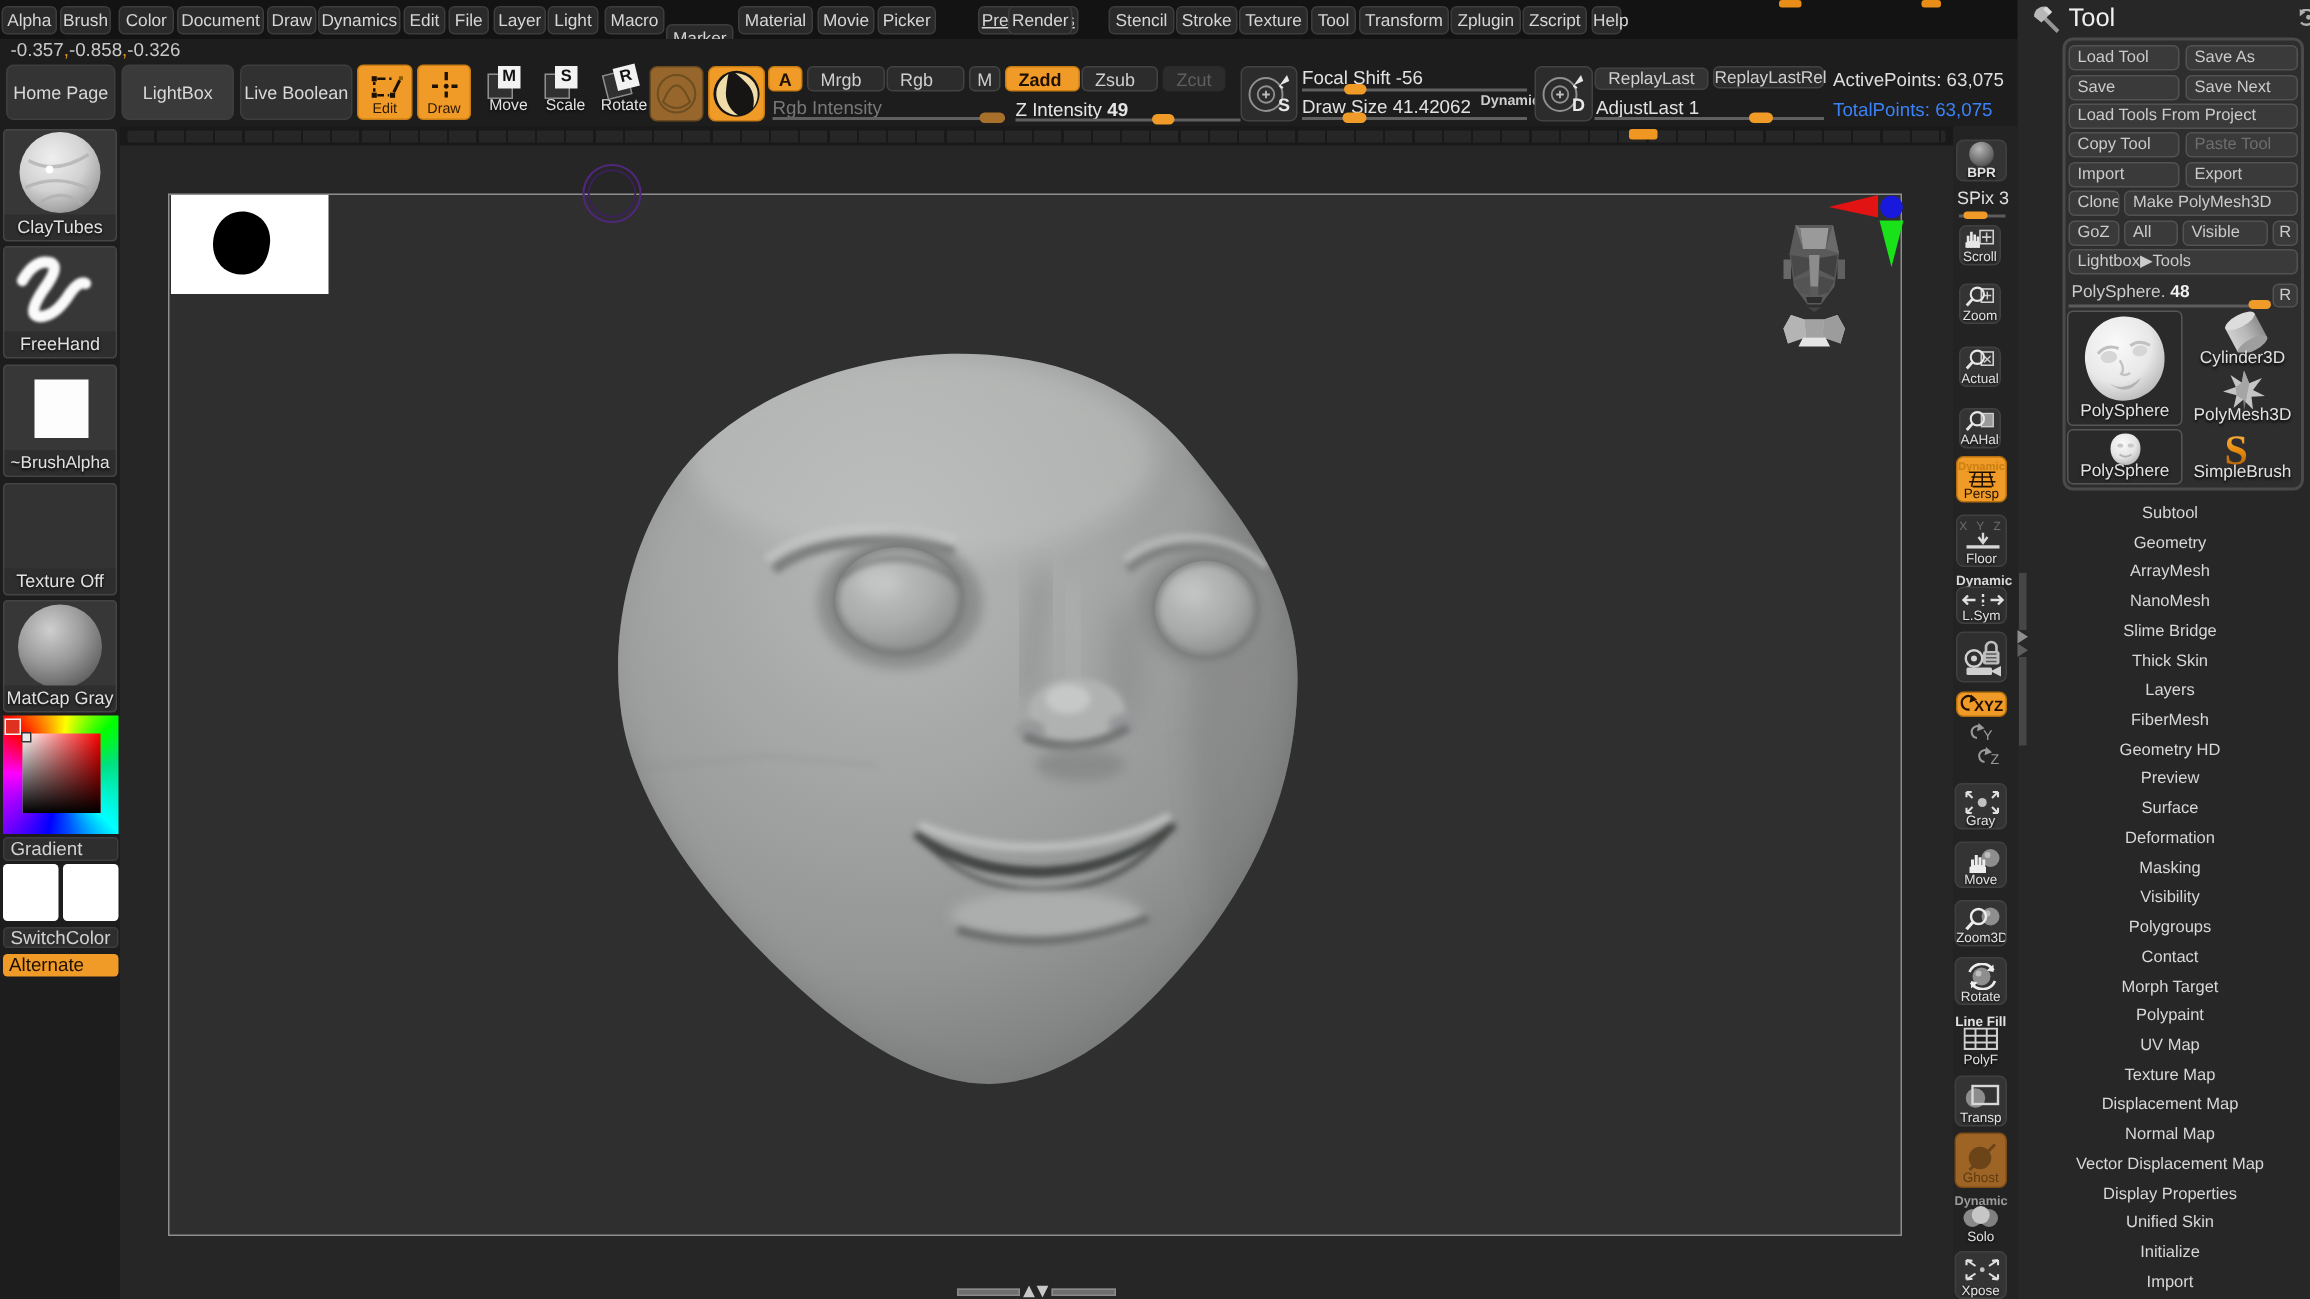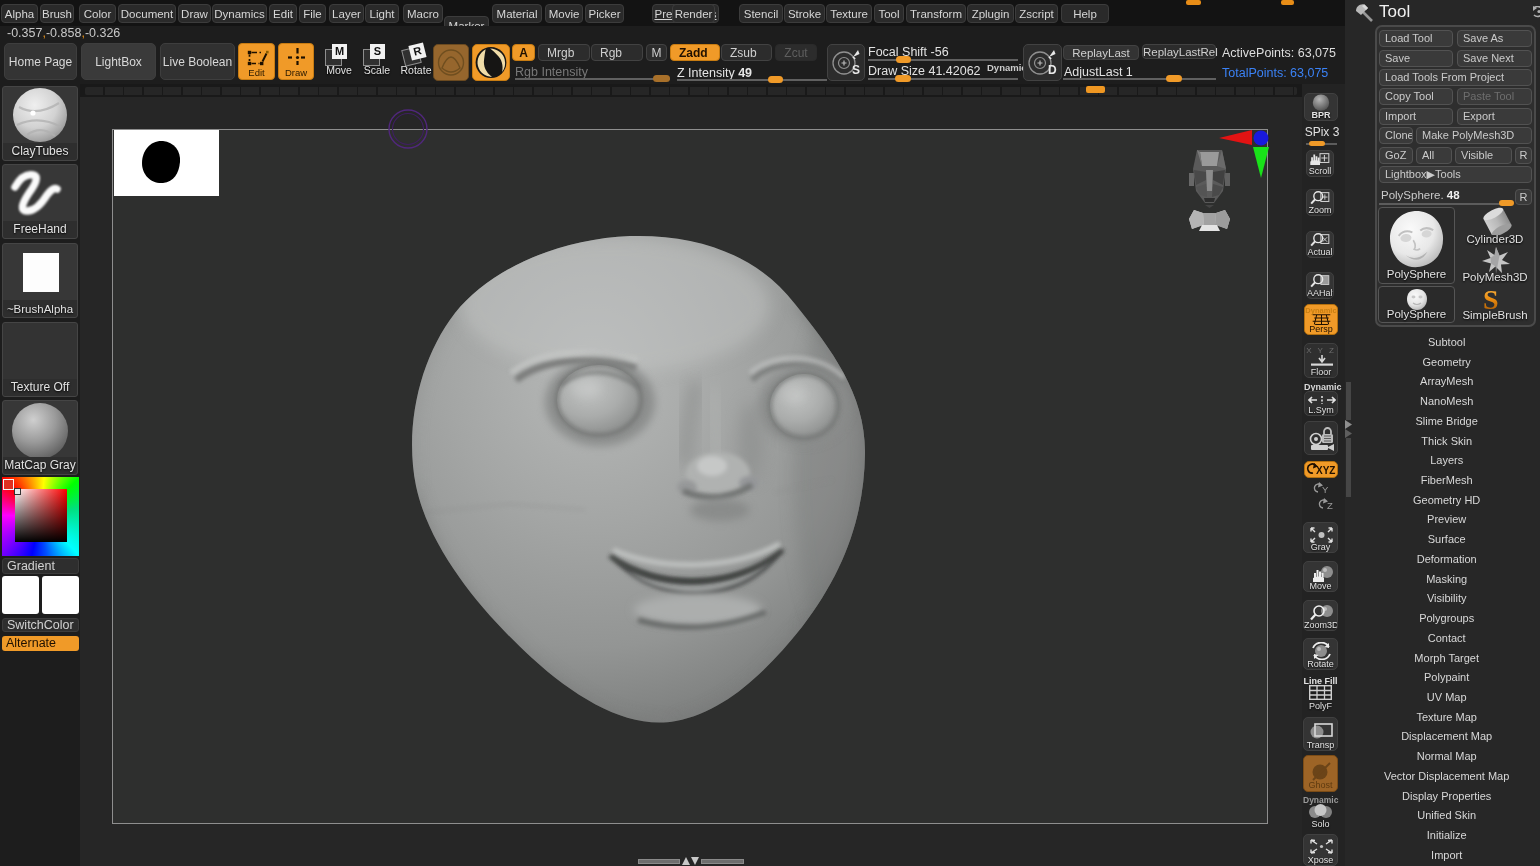--- a/index.html
+++ b/index.html
@@ -49,21 +49,21 @@
 <span class="mb" style="left:585px;width:39px;">Picker</span>
 <span class="mb" style="left:652px;width:67px;text-decoration:underline;">Preferences</span>
 <span class="mb" style="left:672px;width:43px;">Render</span>
 <span class="mb" style="left:739px;width:44px;">Stencil</span>
 <span class="mb" style="left:784px;width:41px;">Stroke</span>
 <span class="mb" style="left:826px;width:46px;">Texture</span>
 <span class="mb" style="left:874px;width:30px;">Tool</span>
 <span class="mb" style="left:906px;width:60px;">Transform</span>
 <span class="mb" style="left:967px;width:47px;">Zplugin</span>
 <span class="mb" style="left:1015px;width:43px;">Zscript</span>
-<span class="mb" style="left:1061px;width:48px;">Help</span>
+<span class="mb" style="left:1061px;width:20px;">Help</span>
 </div>
 
 <div class="ab" style="left:0;top:26px;width:1540px;height:14px;background:#1d1d1d;"></div>
 <div class="ab" style="left:7px;top:26px;font-size:12.5px;color:#c8c8c8;">-0.357<span style="color:#e8931c">,</span>-0.858<span style="color:#e8931c">,</span>-0.326</div>
 
 <div class="ab" style="left:0;top:40px;width:1540px;height:44px;background:#1d1d1d;"></div>
 <div id="toolbar">
 <div class="tbtn" style="left:4px;top:43px;width:73px;height:37px;line-height:37px;">Home Page</div>
 <div class="tbtn" style="left:81px;top:43px;width:75px;height:37px;line-height:37px;background:#3a3a3a;">LightBox</div>
 <div class="tbtn" style="left:160px;top:43px;width:75px;height:37px;line-height:37px;background:#313131;">Live Boolean</div>

